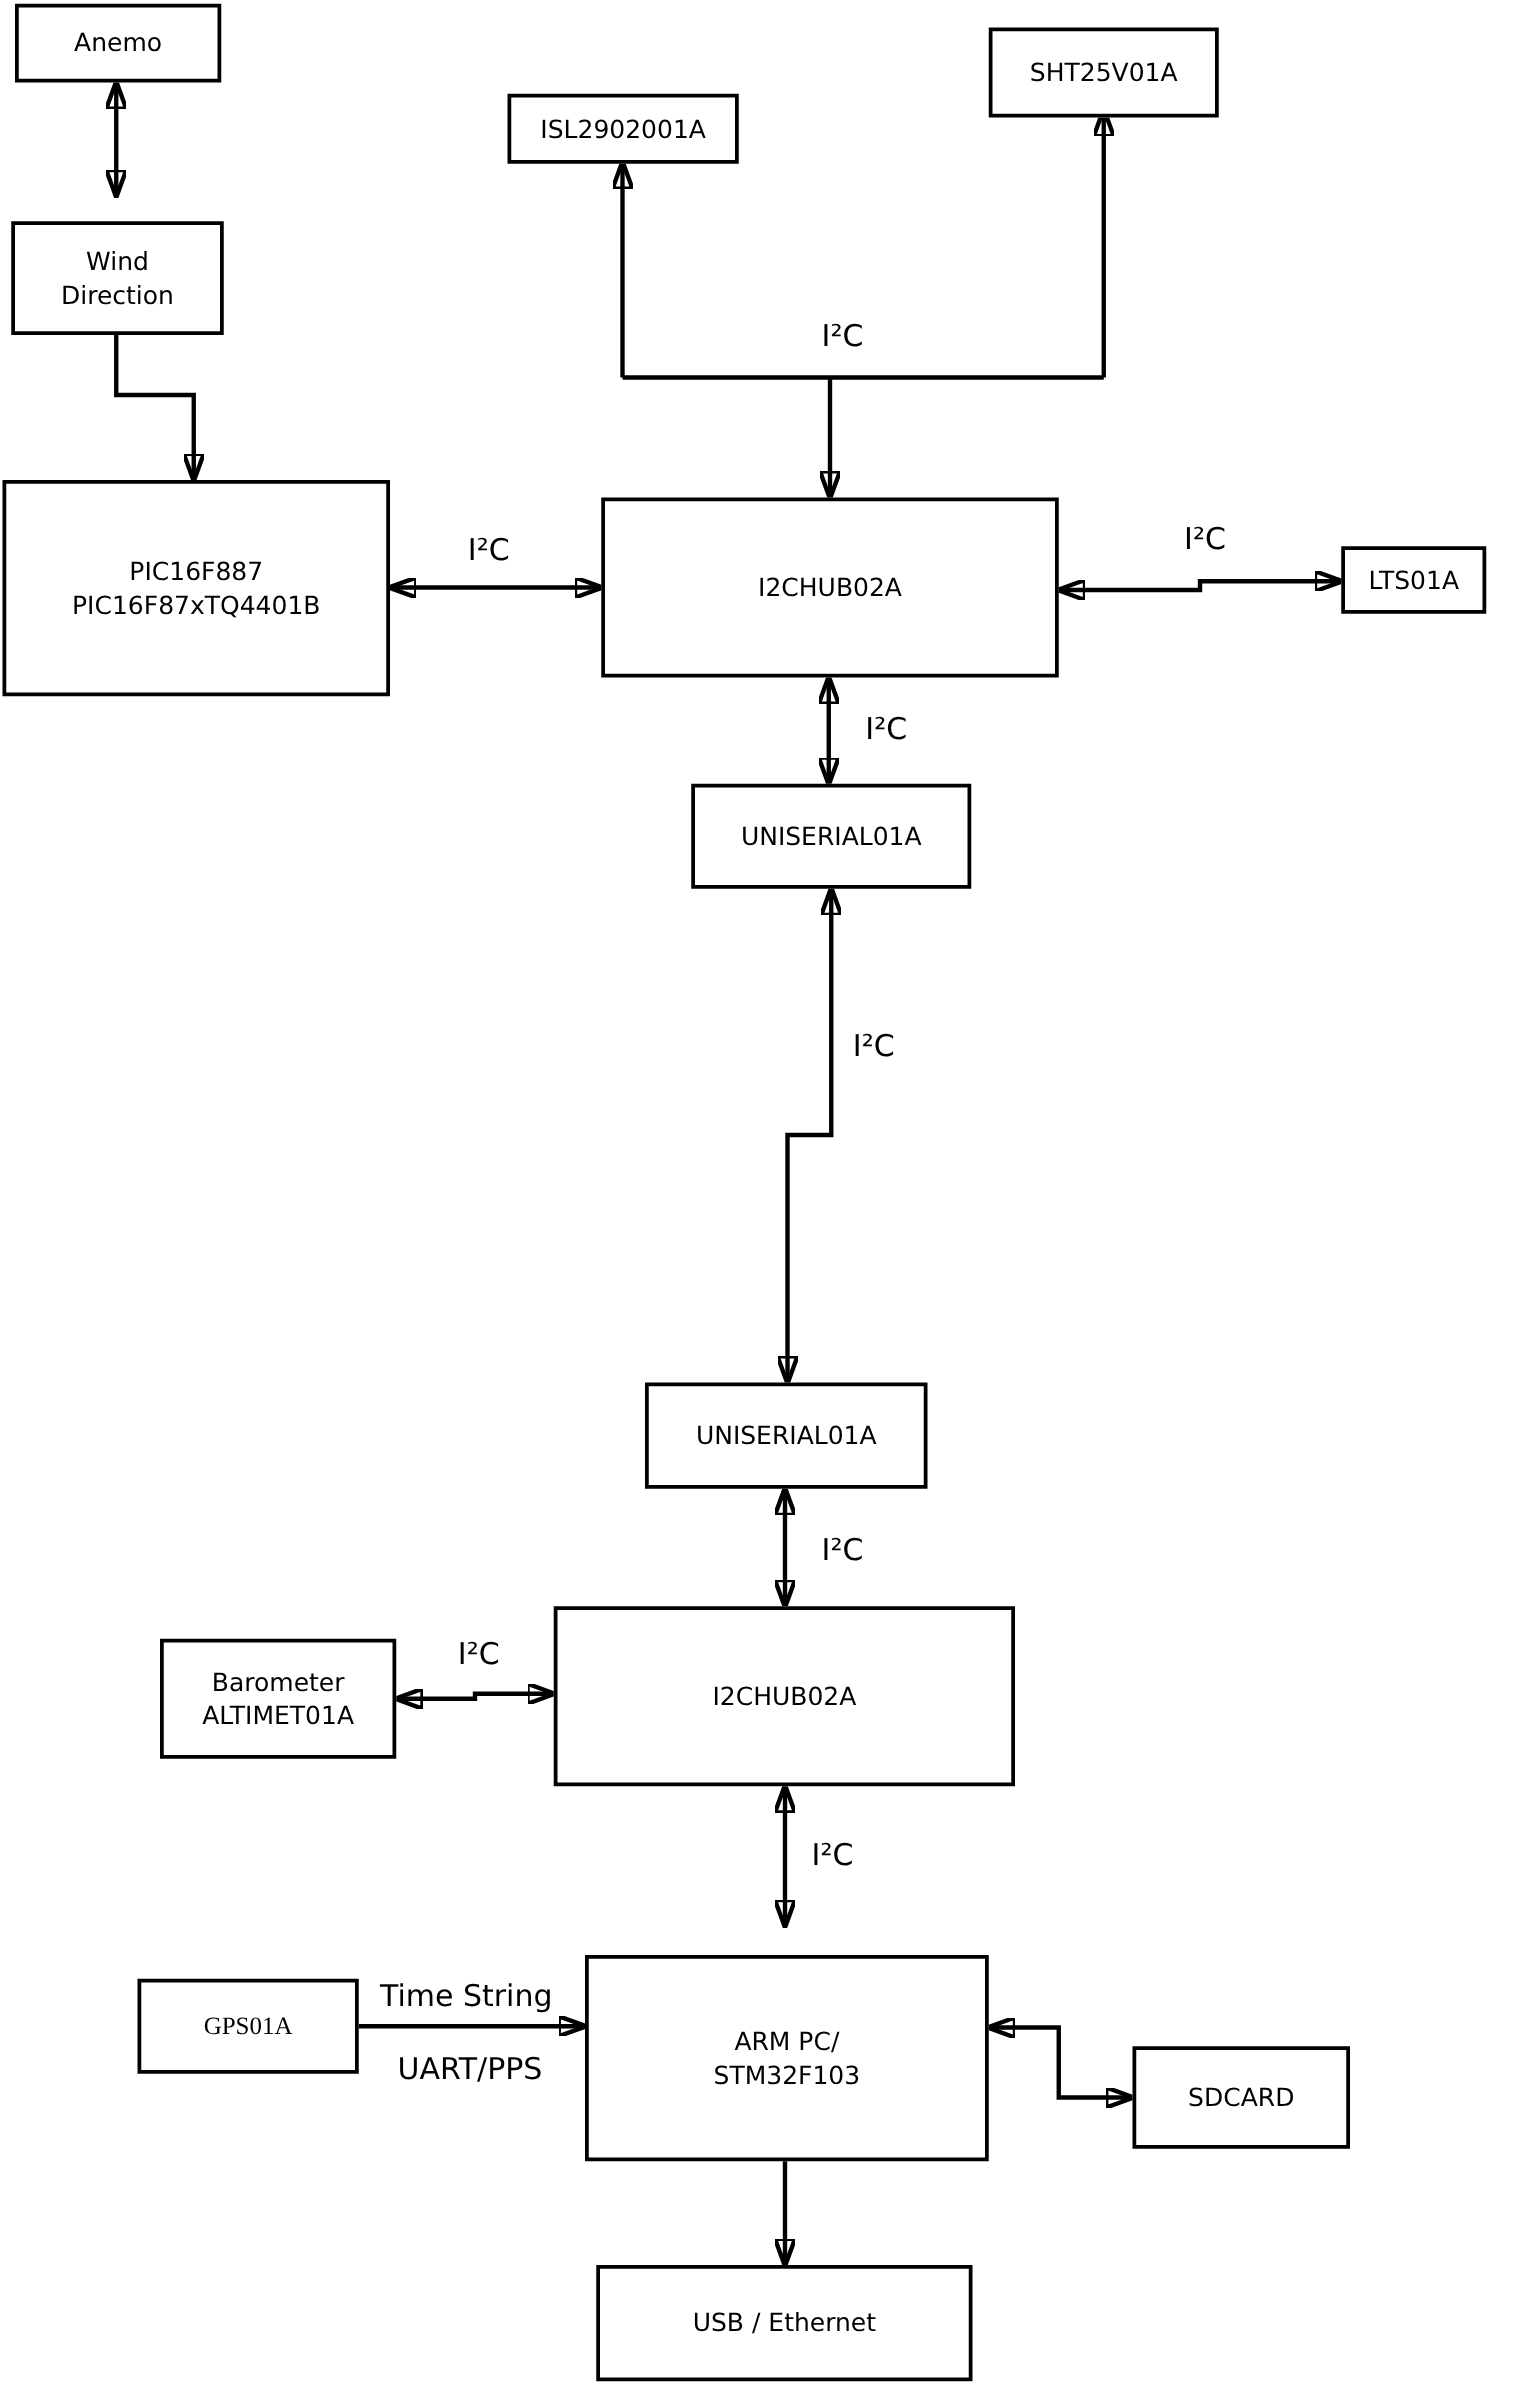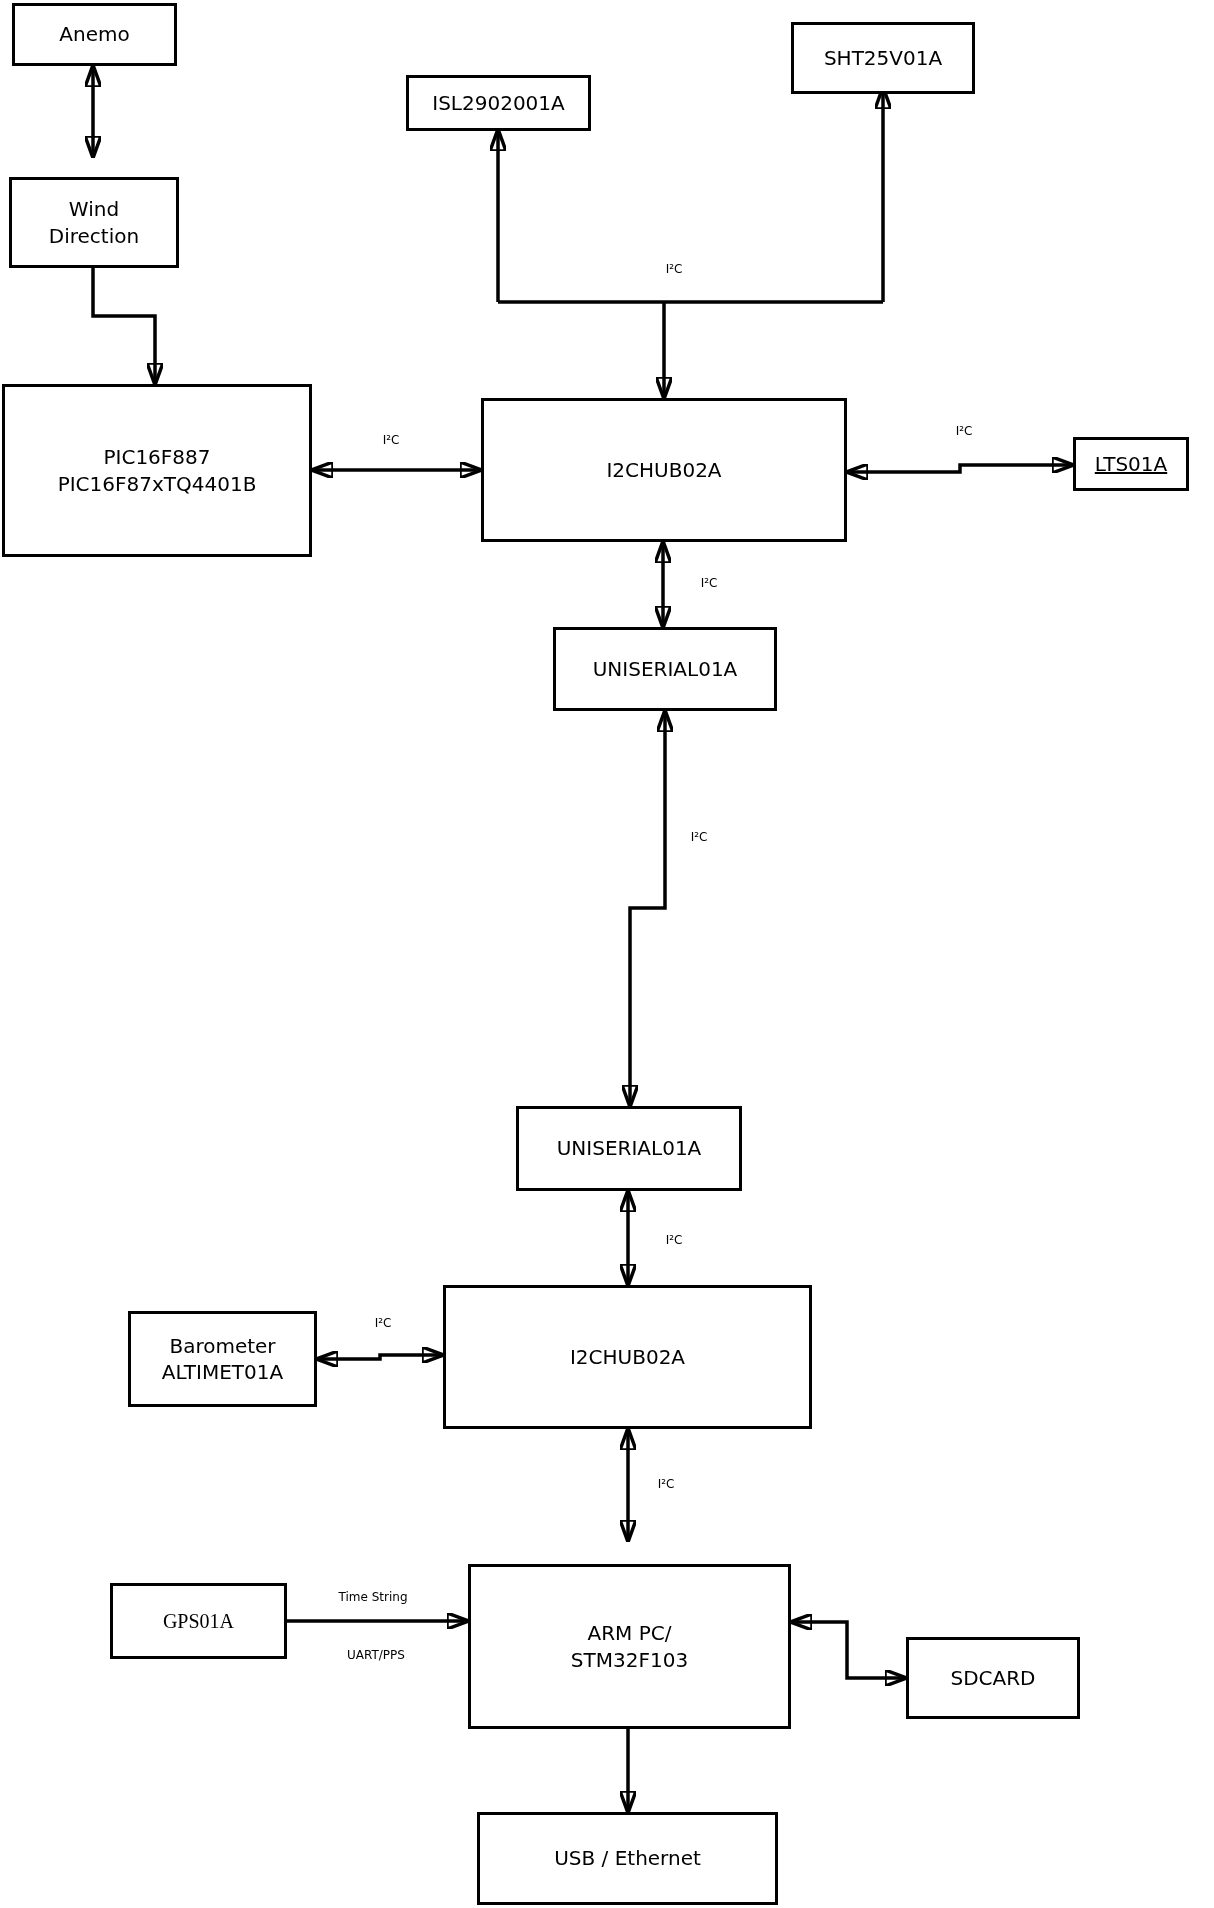--- a/index.html
+++ b/index.html
@@ -36,21 +36,21 @@
     align-items: center;
     justify-content: center;
     text-align: center;
     white-space: pre-line;
     font-size: 20px;
     line-height: 1.32;
   }
   .edge-label {
     position: absolute;
     transform: translate(-50%, -50%);
-    font-size: 12px;
+    font-size: 24px;
     white-space: nowrap;
     background: transparent;
   }
 </style>
 </head>
 <body>
 
 <div id="canvas">
 
   <svg id="edges" viewBox="0 0 1214 1908" xmlns="http://www.w3.org/2000/svg">
@@ -87,21 +87,21 @@
 
   <div class="node" style="left:2px; top:384px; width:310px; height:173px;">PIC16F887
 PIC16F87xTQ4401B</div>
 
   <div class="node" style="left:406px; top:75px; width:185px; height:56px;">ISL2902001A</div>
 
   <div class="node" style="left:791px; top:22px; width:184px; height:72px;">SHT25V01A</div>
 
   <div class="node" style="left:481px; top:398px; width:366px; height:144px;">I2CHUB02A</div>
 
-  <div class="node" style="left:1073px; top:437px; width:116px; height:54px;text-decoration:underline;">LTS01A</div>
+  <div class="node" style="left:1073px; top:437px; width:116px; height:54px;">LTS01A</div>
 
   <div class="node" style="left:553px; top:627px; width:224px; height:84px;">UNISERIAL01A</div>
 
   <div class="node" style="left:516px; top:1106px; width:226px; height:85px;">UNISERIAL01A</div>
 
   <div class="node" style="left:443px; top:1285px; width:369px; height:144px;">I2CHUB02A</div>
 
   <div class="node" style="left:128px; top:1311px; width:189px; height:96px;">Barometer
 ALTIMET01A</div>
 

